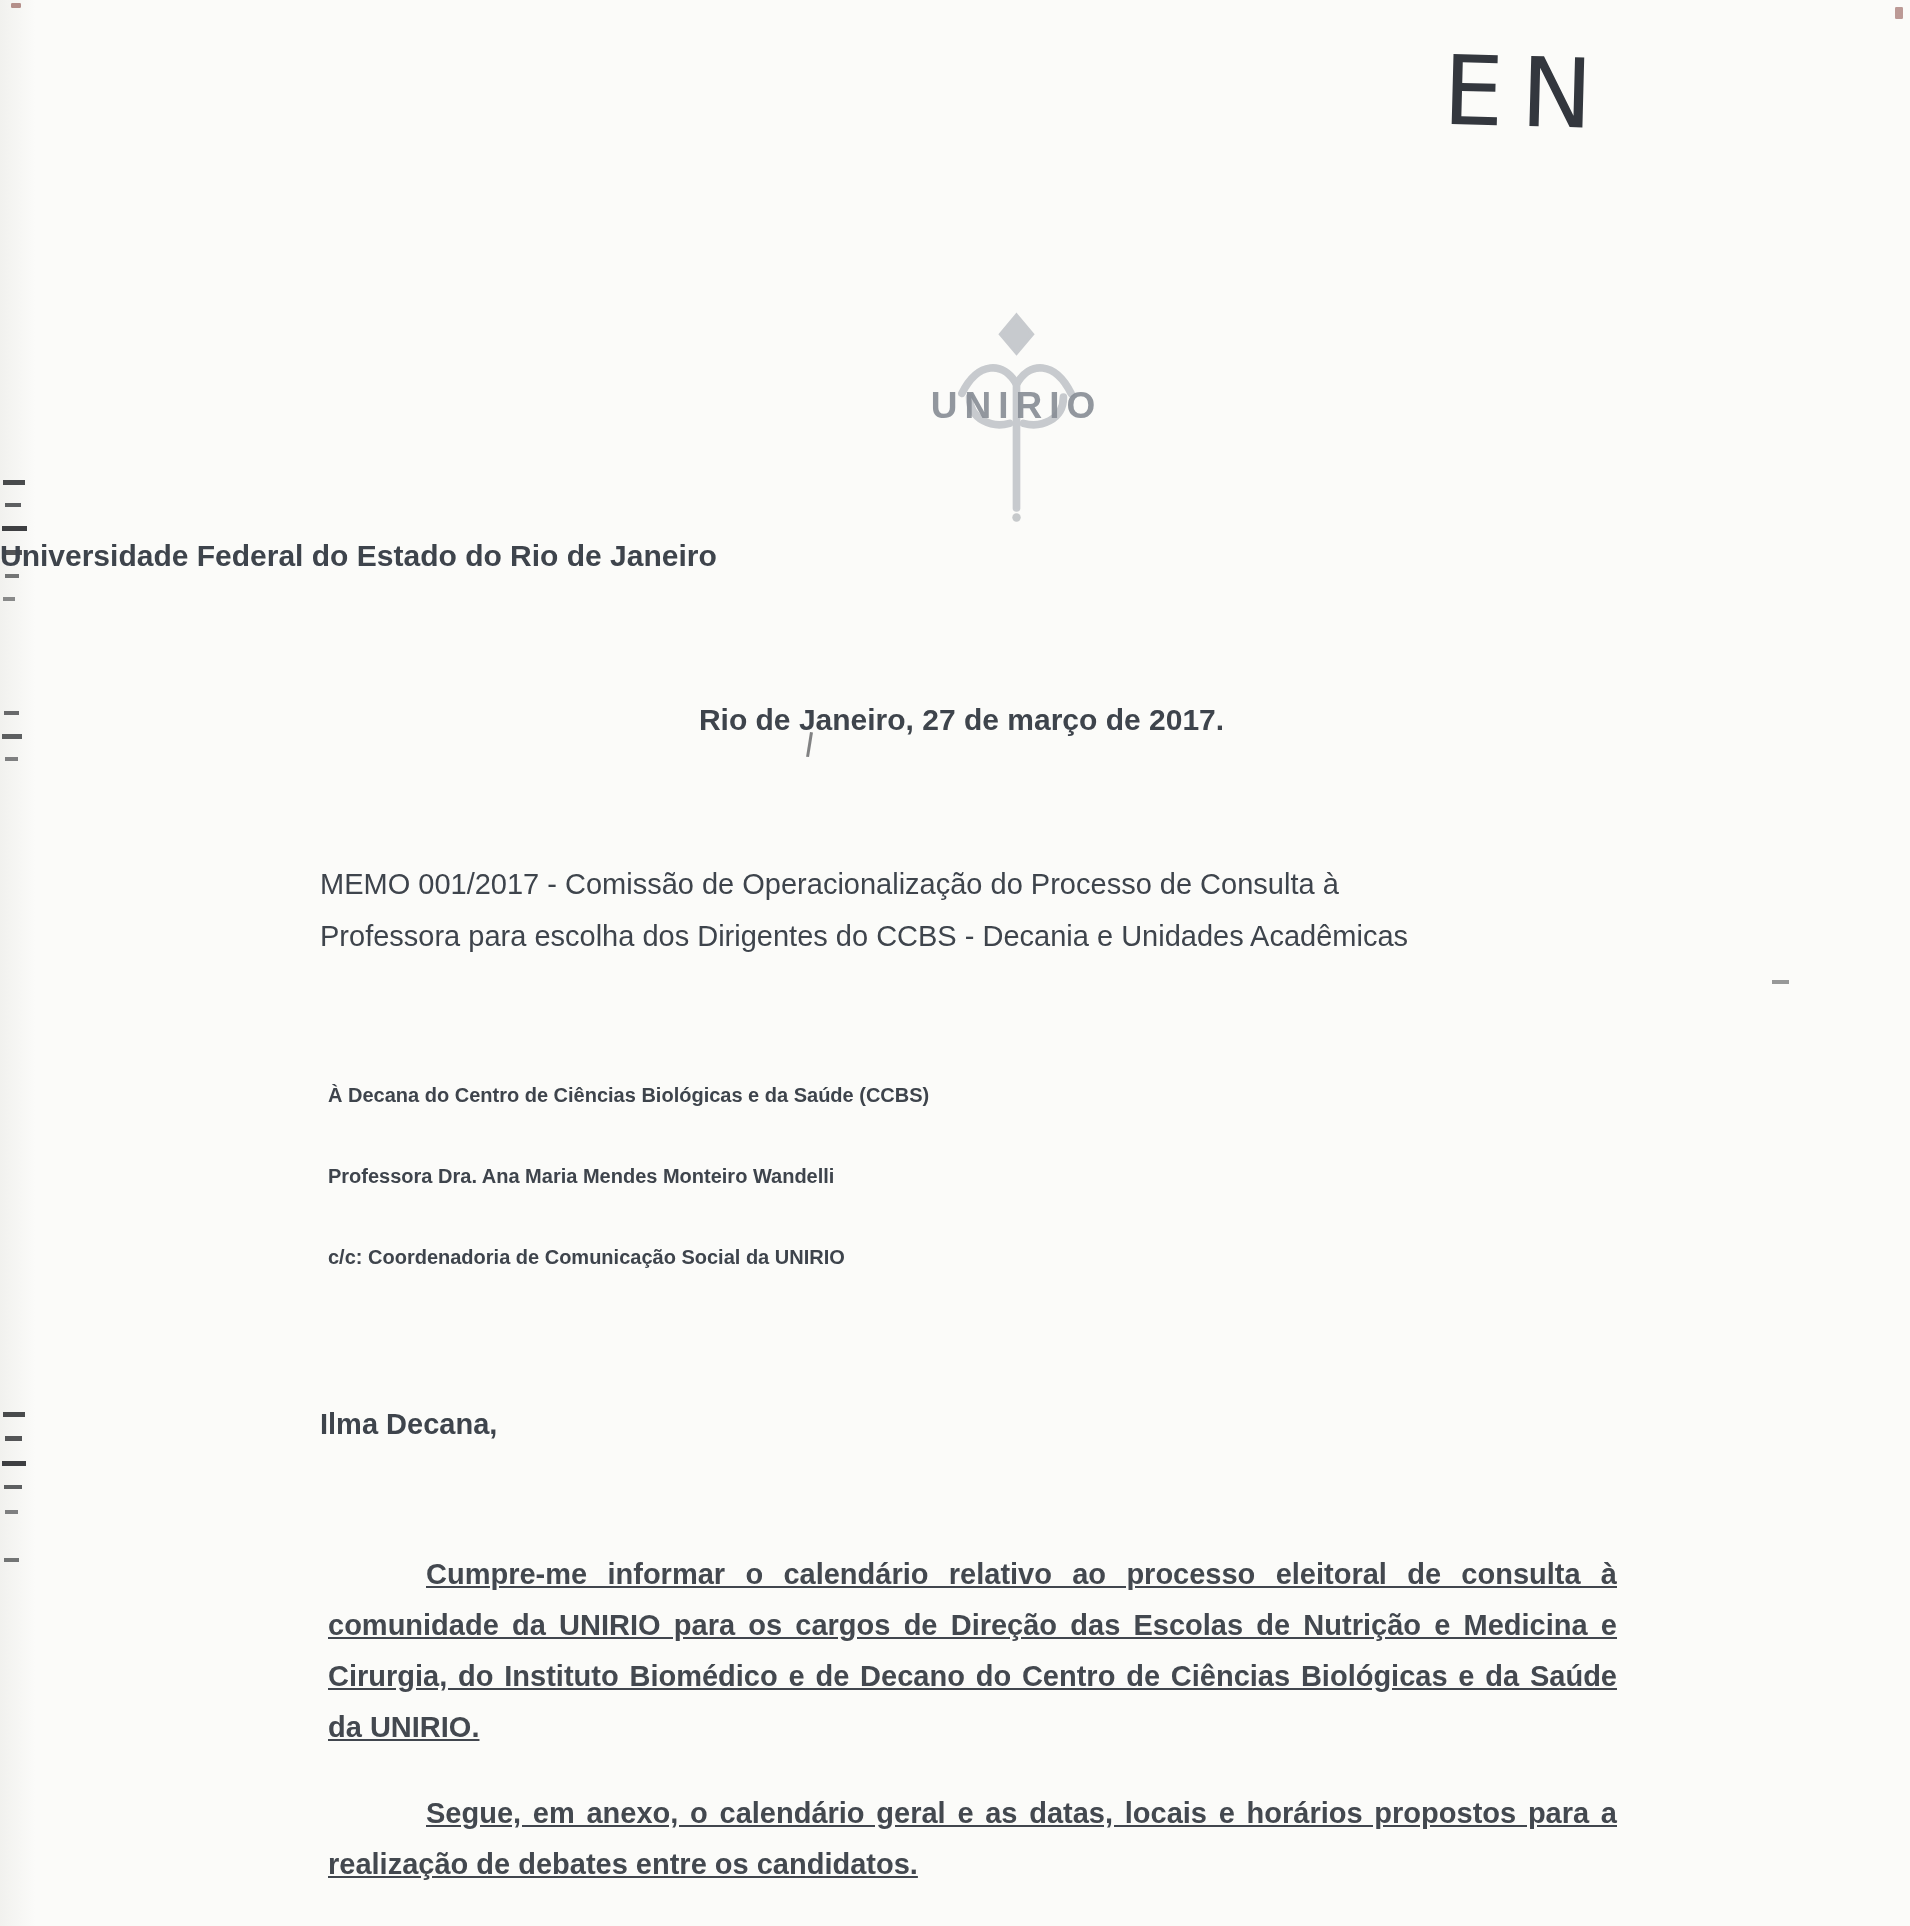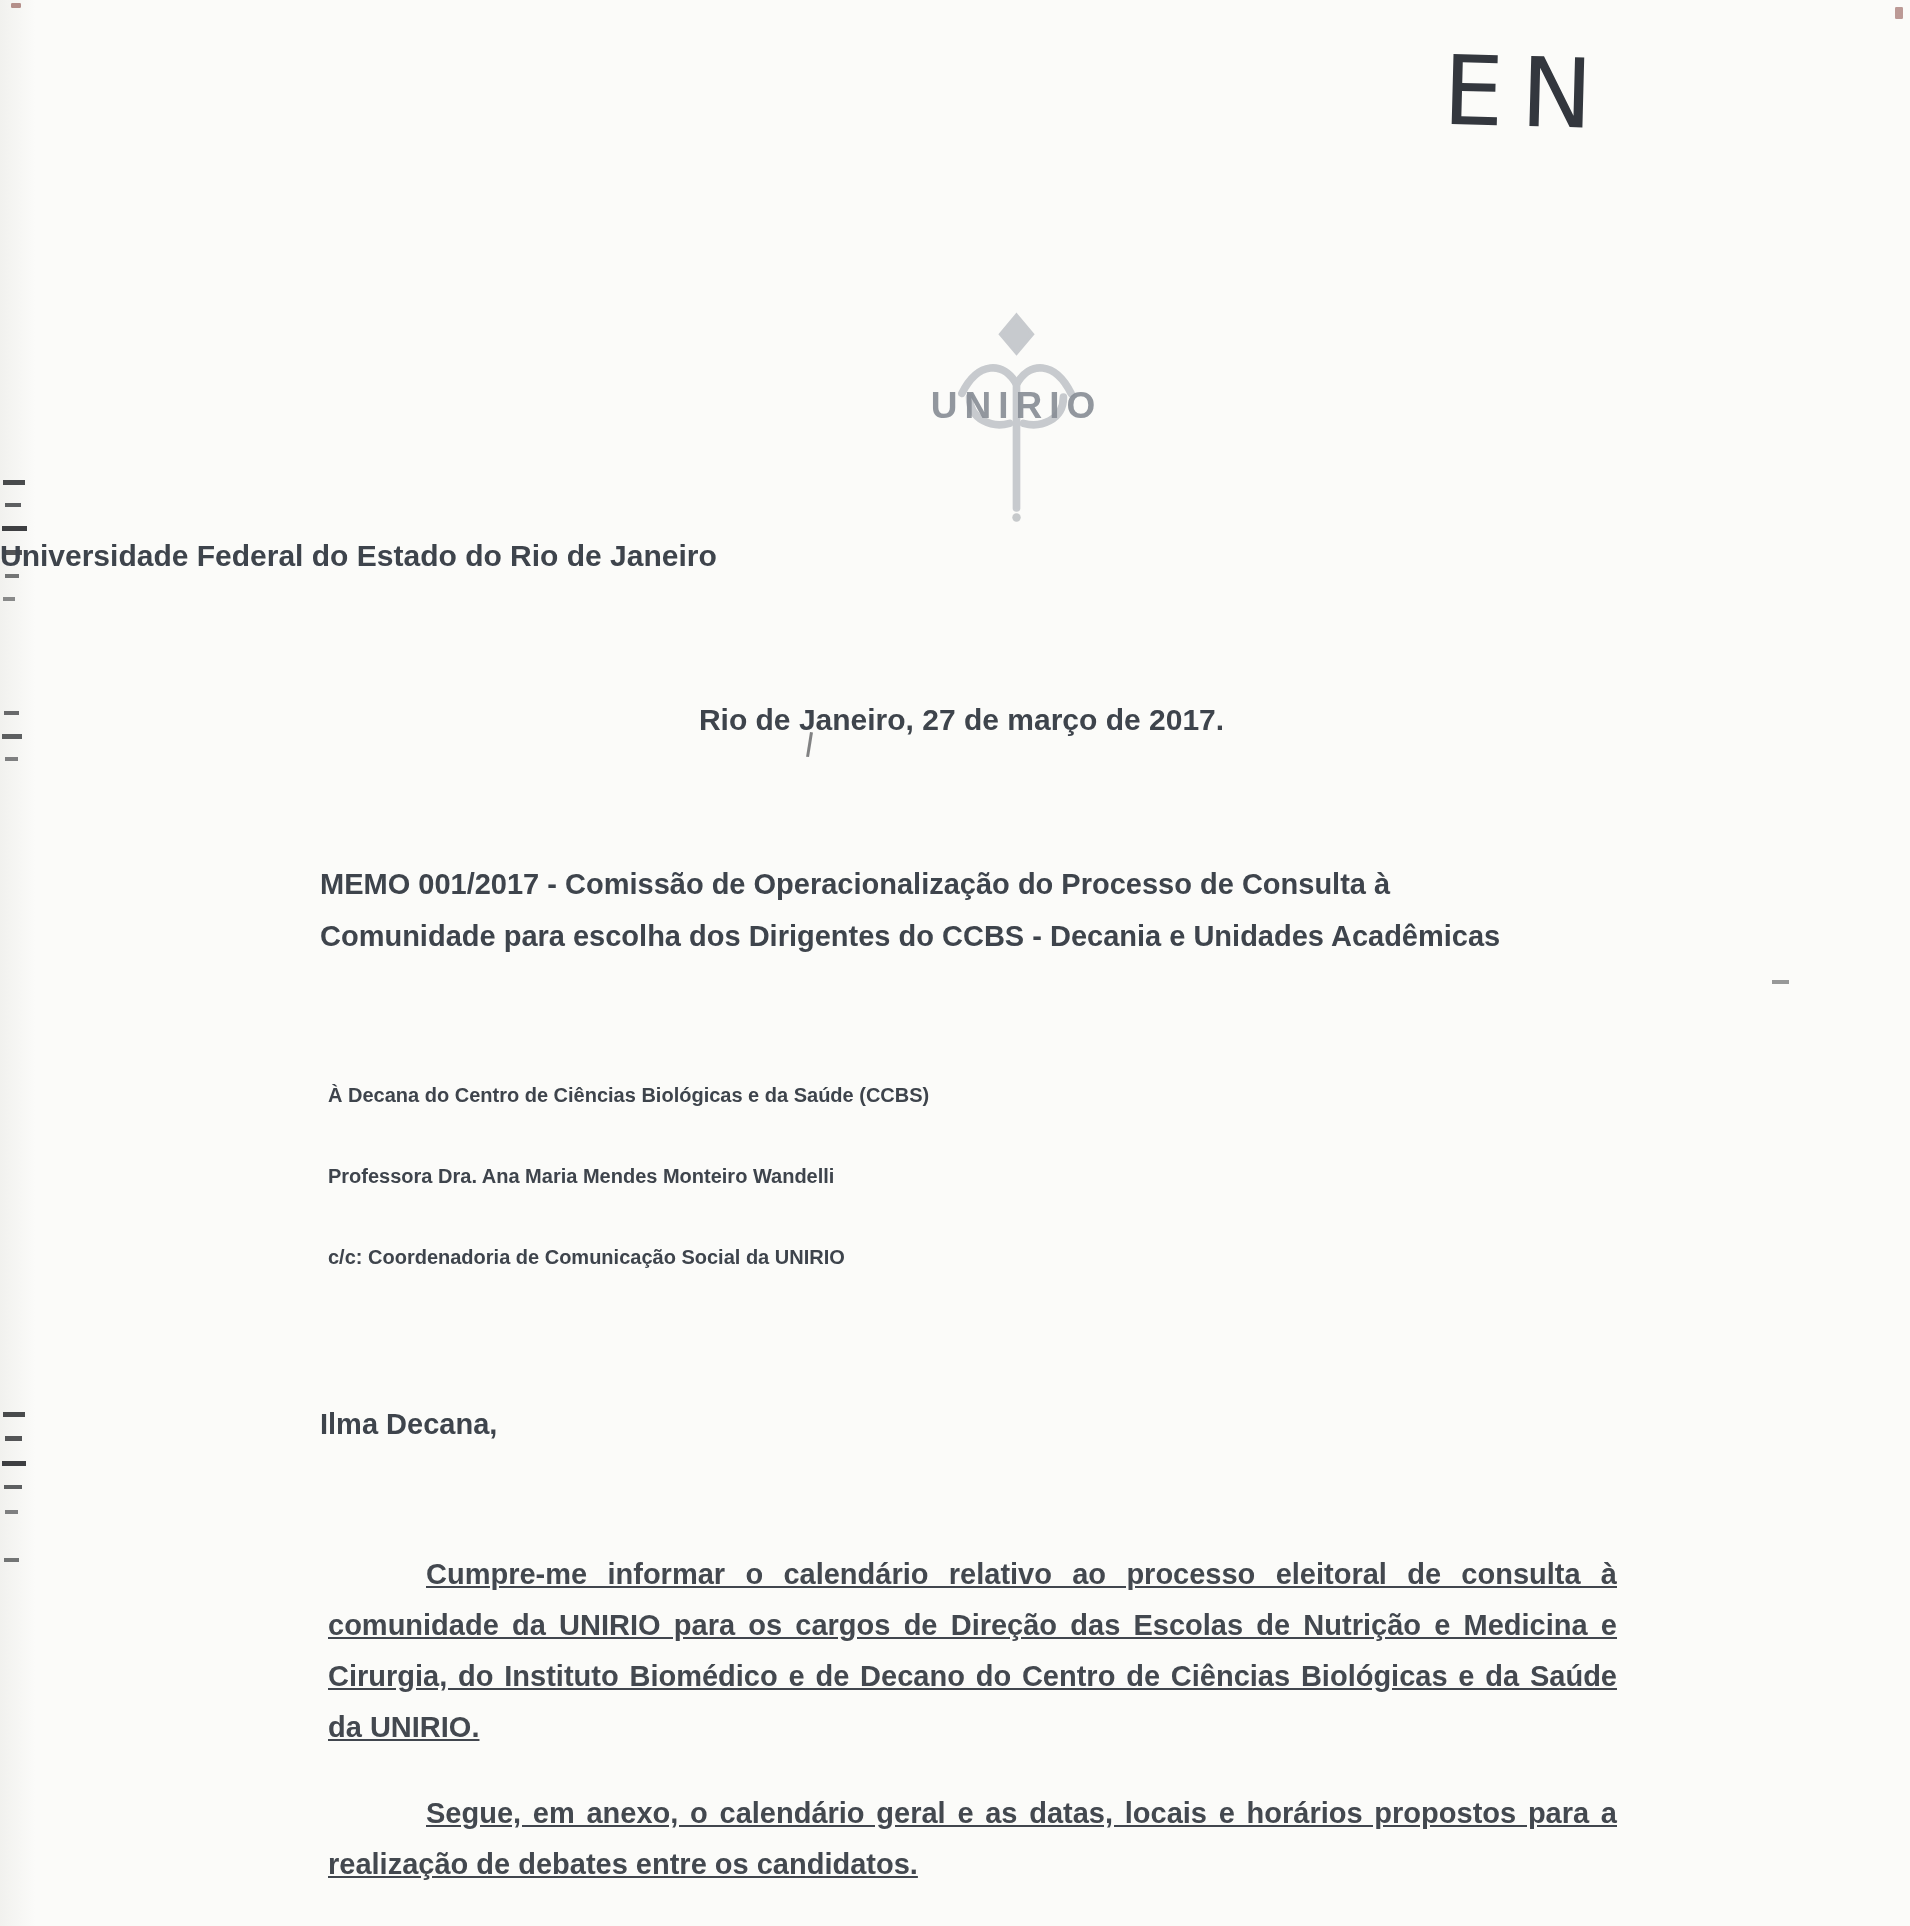--- a/index.html
+++ b/index.html
@@ -35,21 +35,21 @@
     text-align:left; font-size:30px; font-weight:bold; color:#3e444c;
   }
 
   
   .date-line {
     position:absolute; left:320px; top:703px; width:1283px;
     text-align:center; font-size:30px; font-weight:bold; color:#3e444c;
   }
   .memo-subject {
     position:absolute; left:320px; top:858px; width:1310px;
-    font-size:29px; font-weight:bold; line-height:52px; color:#3e444c;
+    font-size:29px; font-weight:normal; line-height:52px; color:#3e444c;
   }
   .recipients { position:absolute; left:320px; top:1077px; width:1310px; }
   .recipients p { font-size:20px; font-weight:bold; line-height:37px; margin:0 0 44px 8px; color:#3e444c; }
   .salutation {
     position:absolute; left:320px; top:1408px;
     font-size:29px; font-weight:bold; color:#3e444c;
   }
   .body-copy { position:absolute; left:328px; top:1549px; width:1289px;text-decoration:underline; }
   .body-copy p {
     font-size:29px; line-height:51px; font-weight:bold; color:#43484f;
@@ -99,21 +99,21 @@
       <circle cx="250" cy="545" r="11" fill="#9aa0a6" opacity="0.55"></circle>
     </svg>
     <div class="logo-word">UNIRIO</div>
   </div>
   <div class="institution">Universidade Federal do Estado do Rio de Janeiro</div>
 
   <div class="date-line">Rio de Janeiro, 27 de março de 2017.</div>
 
   <div class="memo-subject">
     <div>MEMO 001/2017 - Comissão de Operacionalização do Processo de Consulta à</div>
-    <div>Comunidade para escolha dos Dirigentes do CCBS - Decania e Unidades Acadêmicas</div>
+    <div>Professora para escolha dos Dirigentes do CCBS - Decania e Unidades Acadêmicas</div>
   </div>
 
   <div class="recipients">
     <p>À Decana do Centro de Ciências Biológicas e da Saúde (CCBS)</p>
     <p>Professora Dra. Ana Maria Mendes Monteiro Wandelli</p>
     <p>c/c: Coordenadoria de Comunicação Social da UNIRIO</p>
   </div>
 
   <p class="salutation">Ilma Decana,</p>
 

